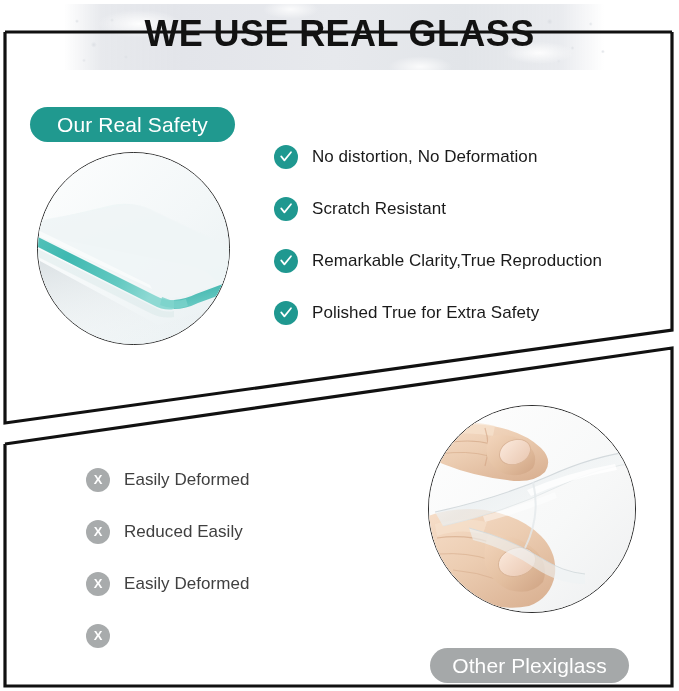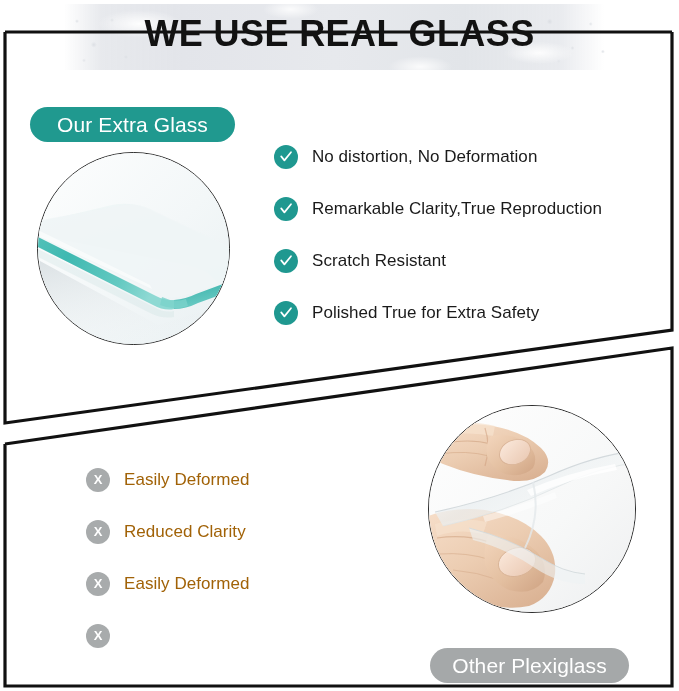--- a/index.html
+++ b/index.html
@@ -177,21 +177,21 @@
     display: block;
     width: 16px;
     height: 16px;
   }
   .feature-text {
     font-size: 17px;
     color: #1a1a1a;
     letter-spacing: 0.05px;
     white-space: nowrap;
   }
-  #list-bad .feature-text { color: #a16207; }
+  #list-bad .feature-text { color: #404040; }
 </style>
 </head>
 <body>
 
 <div id="page">
 
   <div id="brush-band"></div>
   <div id="brush-speck-left"></div>
   <div id="brush-speck-right"></div>
 
@@ -199,21 +199,21 @@
 
     <polyline points="5,32 5,423 672,330 672,32" fill="none" stroke="#111111" stroke-width="3.2"></polyline>
     <line x1="5" y1="32" x2="672" y2="32" stroke="#111111" stroke-width="3.2"></line>
 
     <polyline points="5,444 5,686 672,686 672,348 5,444" fill="none" stroke="#111111" stroke-width="3.2"></polyline>
   </svg>
 
   <div id="title">WE USE REAL GLASS</div>
 
   <div class="badge" id="badge-good">
-    <span>Our Extra Glass</span>
+    <span>Our Real Safety</span>
   </div>
 
   <div class="photo-circle" id="photo-glass">
     <svg class="photo-svg" viewBox="0 0 191 191">
       <defs>
         <linearGradient id="gBg" x1="0" y1="0" x2="1" y2="1">
           <stop offset="0%" stop-color="#fdfefe"></stop>
           <stop offset="55%" stop-color="#f3f7f8"></stop>
           <stop offset="100%" stop-color="#e9f0f2"></stop>
         </linearGradient>
@@ -265,29 +265,29 @@
         </svg>
       </span>
       <span class="feature-text">No distortion, No Deformation</span>
     </div>
     <div class="feature-row">
       <span class="icon-badge icon-check">
         <svg class="check-glyph" viewBox="0 0 16 16" aria-hidden="true">
           <path d="M3.2 7.4 L6.4 11.4 L13 3.2" fill="none" stroke="#ffffff" stroke-width="1.7" stroke-linecap="round" stroke-linejoin="round"></path>
         </svg>
       </span>
-      <span class="feature-text">Remarkable Clarity,True Reproduction</span>
+      <span class="feature-text">Scratch Resistant</span>
     </div>
     <div class="feature-row">
       <span class="icon-badge icon-check">
         <svg class="check-glyph" viewBox="0 0 16 16" aria-hidden="true">
           <path d="M3.2 7.4 L6.4 11.4 L13 3.2" fill="none" stroke="#ffffff" stroke-width="1.7" stroke-linecap="round" stroke-linejoin="round"></path>
         </svg>
       </span>
-      <span class="feature-text">Scratch Resistant</span>
+      <span class="feature-text">Remarkable Clarity,True Reproduction</span>
     </div>
     <div class="feature-row">
       <span class="icon-badge icon-check">
         <svg class="check-glyph" viewBox="0 0 16 16" aria-hidden="true">
           <path d="M3.2 7.4 L6.4 11.4 L13 3.2" fill="none" stroke="#ffffff" stroke-width="1.7" stroke-linecap="round" stroke-linejoin="round"></path>
         </svg>
       </span>
       <span class="feature-text">Polished True for Extra Safety</span>
     </div>
   </div>
@@ -296,21 +296,21 @@
     <div class="feature-row">
       <span class="icon-badge icon-cross">
         <span>X</span>
       </span>
       <span class="feature-text">Easily Deformed</span>
     </div>
     <div class="feature-row">
       <span class="icon-badge icon-cross">
         <span>X</span>
       </span>
-      <span class="feature-text">Reduced Clarity</span>
+      <span class="feature-text">Reduced Easily</span>
     </div>
     <div class="feature-row">
       <span class="icon-badge icon-cross">
         <span>X</span>
       </span>
       <span class="feature-text">Easily Deformed</span>
     </div>
     <div class="feature-row">
       <span class="icon-badge icon-cross">
         <span>X</span>

